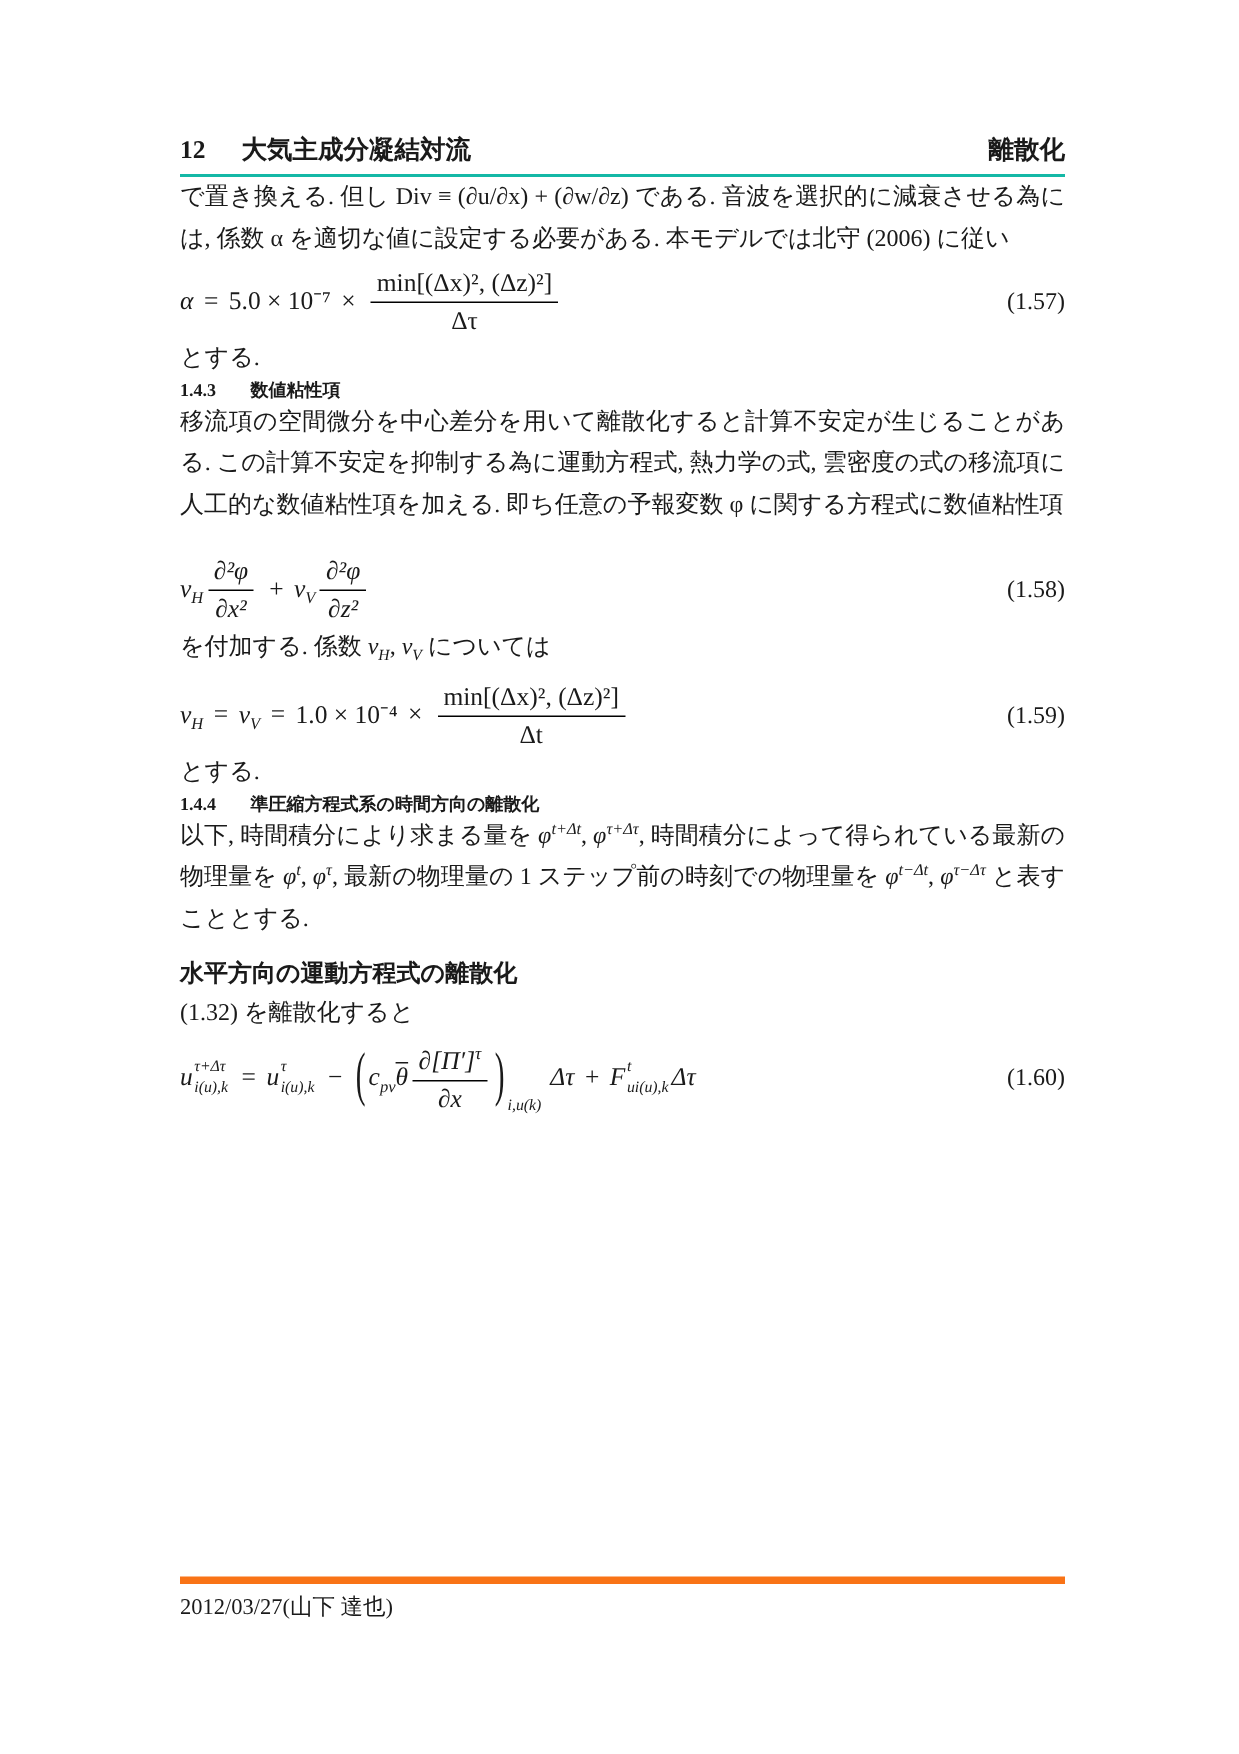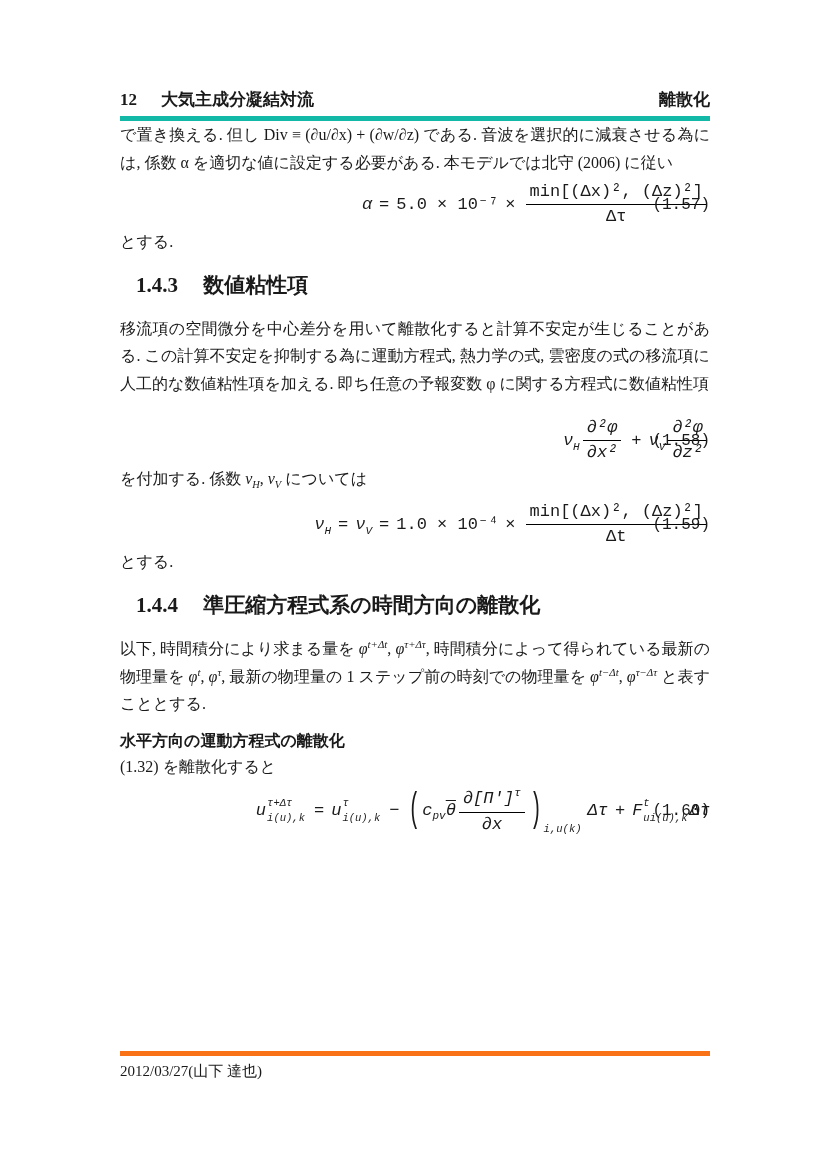--- a/index.html
+++ b/index.html
@@ -5,50 +5,50 @@
   html, body { margin:0; padding:0; }
   body {
     width:826px; height:1169px; background:#ffffff;
     font-family:"Liberation Serif","DejaVu Serif",serif;
     color:#1a1a1a;
   }
   .page { position:relative; width:826px; height:1169px; box-sizing:border-box;
           padding:90px 116px 0 120px; overflow:hidden; }
 
   
-  .pagehead { display:flex; align-items:baseline; border-bottom:5px solid #14b8a6;
+  .pagehead { display:flex; align-items:baseline; border-bottom:2px solid #14b8a6;
               padding-bottom:6px; font-size:17px; font-weight:bold; line-height:1.2; }
   .pagehead .pn { margin-right:24px; font-family:"Liberation Serif","DejaVu Serif",serif; }
   .pagehead .ct, .pagehead .rh { font-family:"Liberation Sans","DejaVu Sans",sans-serif; }
   .pagehead .rh { margin-left:auto; }
 
   
   p.body { font-size:16px; line-height:1.7; text-align:justify; margin:0;
            text-justify:inter-ideograph; }
   .m-para1   { margin-top:28px; }
   .m-tosuru1 { margin-top:8px; }
   .m-p143    { margin-top:24px; }
   .m-post158 { margin-top:4px; }
   .m-tosuru2 { margin-top:6px; }
   .m-p144    { margin-top:20px; }
   .m-pphi    { margin-top:8px; }
   .m-pre160  { margin-top:10px; }
 
   
-  h2.sec { margin:16px; font-size:21px; font-weight:bold; line-height:1.35; }
+  h2.sec { margin:0; font-size:12px; font-weight:bold; line-height:1.35; }
   .m-h143 { margin-top:28px; }
   .m-h144 { margin-top:26px; }
   h2.sec .secnum { font-family:"Liberation Serif","DejaVu Serif",serif; margin-right:20px; }
   h2.sec .sectitle { font-family:"Liberation Sans","DejaVu Sans",sans-serif; }
   h3.subsec { margin:12px 0 0 0; font-size:16px; font-weight:bold; line-height:1.5;
               font-family:"Liberation Sans","DejaVu Sans",sans-serif; }
 
   
-  .eqrow { position:relative; display:flex; justify-content:flex-end; align-items:center;
-           font-size:17px; font-family:Liberation Mono, monospace; }
+  .eqrow { position:relative; display:flex; justify-content:flex-start; align-items:center;
+           font-size:17px; font-family:Liberation Serif, serif; }
   .eq157 { margin-top:6px;  min-height:46px; }
   .eq158 { margin-top:20px;  min-height:48px; }
   .eq159 { margin-top:8px;  min-height:46px; }
   .eq160 { margin-top:4px;  min-height:52px; }
   .math { white-space:nowrap; }
   .mi { font-style:italic; }
   .mo { margin:0 7px; font-style:normal; }
   .eqlabel { position:absolute; right:0; top:50%; transform:translateY(-50%);
              font-size:16px; font-style:normal; }
   .frac { display:inline-block; vertical-align:middle; text-align:center; margin:0 3px;

